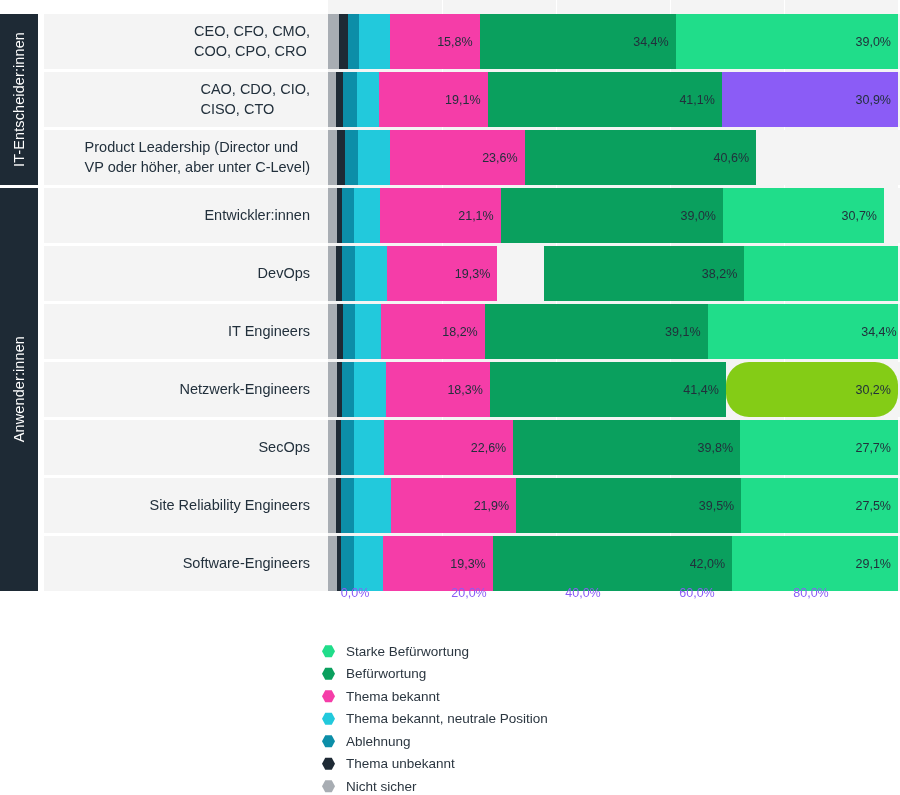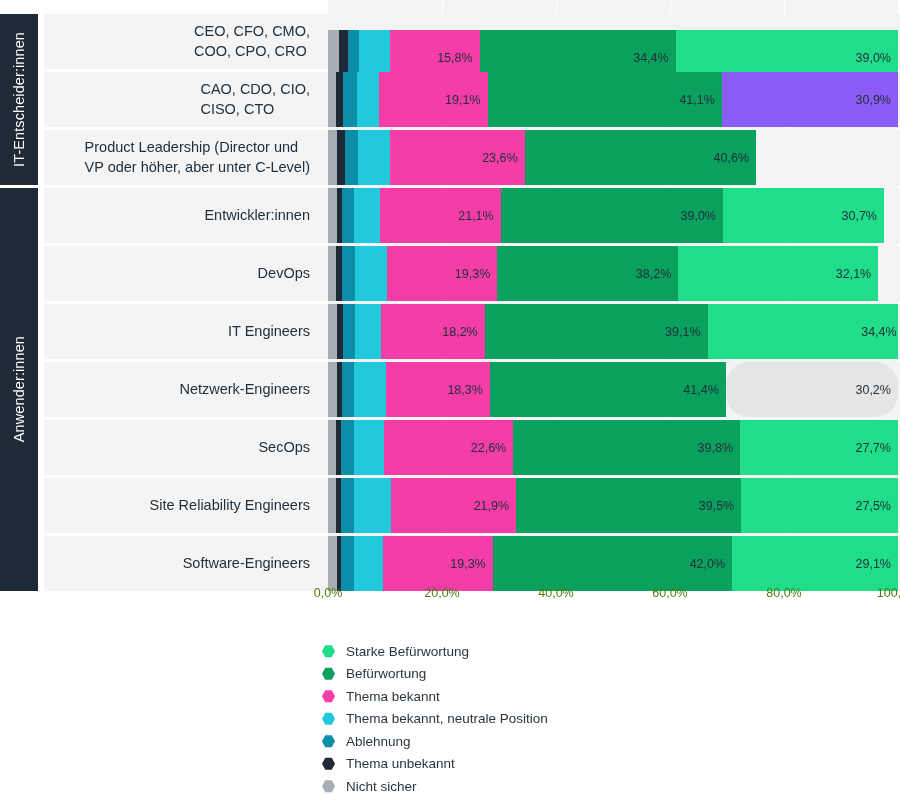--- a/index.html
+++ b/index.html
@@ -113,23 +113,24 @@
     position: absolute;
     left: 328px;
     top: 586px;
     width: 570px;
     height: 26px;
   }
   .tick {
     position: absolute;
     top: 0;
     font-size: 12.5px;
-    color: #4d7c0f;
+    color: #8b5cf6;
     transform: translateX(-50%);
     white-space: nowrap;
+    margin-left: 27px;
   }
 
   
   .legend {
     position: absolute;
     left: 322px;
     top: 640px;
     width: 400px;
   }
   .legend-item {
@@ -168,21 +169,21 @@
           <span>IT-Entscheider:innen</span>
         </div>
         <div class="group-rail" style="top: 188px; height: 403px;">
           <span>Anwender:innen</span>
         </div>
       </div>
     <div id="rows">
         <div class="row" style="top: 14px;">
           <div class="row-label">CEO, CFO, CMO,<br>COO, CPO, CRO</div>
         </div>
-        <div class="bar" style="top: 30px;">
+        <div class="bar" style="top: 14px;">
           <div class="seg" style="width: 10.83px; background: rgb(168, 173, 179);"></div>
           <div class="seg" style="width: 9.12px; background: rgb(30, 42, 53);"></div>
           <div class="seg" style="width: 10.83px; background: rgb(12, 142, 168);"></div>
           <div class="seg" style="width: 30.78px; background: rgb(34, 201, 220);"></div>
           <div class="seg" style="width: 90.06px; background: rgb(245, 61, 168);">
             <span class="val">15,8%</span>
           </div>
           <div class="seg" style="width: 196.08px; background: rgb(10, 160, 94);">
             <span class="val">34,4%</span>
           </div>
@@ -245,21 +246,21 @@
           <div class="row-label">DevOps</div>
         </div>
         <div class="bar" style="top: 246px;">
           <div class="seg" style="width: 7.98px; background: rgb(168, 173, 179);"></div>
           <div class="seg" style="width: 5.7px; background: rgb(30, 42, 53);"></div>
           <div class="seg" style="width: 13.11px; background: rgb(12, 142, 168);"></div>
           <div class="seg" style="width: 32.49px; background: rgb(34, 201, 220);"></div>
           <div class="seg" style="width: 110.01px; background: rgb(245, 61, 168);">
             <span class="val">19,3%</span>
           </div>
-          <div class="seg" style="width: 181px; background: rgb(10, 160, 94);">
+          <div class="seg" style="width: 200px; background: rgb(10, 160, 94); margin-left: 47px;">
             <span class="val">38,2%</span>
           </div>
           <div class="seg" style="width: 182.97px; background: rgb(32, 221, 138); padding-left: 17px;">
             <span class="val">32,1%</span>
           </div>
         </div>
         <div class="row" style="top: 304px;">
           <div class="row-label">IT Engineers</div>
         </div>
         <div class="bar" style="top: 304px;">
@@ -284,21 +285,21 @@
           <div class="seg" style="width: 8.55px; background: rgb(168, 173, 179);"></div>
           <div class="seg" style="width: 5.13px; background: rgb(30, 42, 53);"></div>
           <div class="seg" style="width: 11.97px; background: rgb(12, 142, 168);"></div>
           <div class="seg" style="width: 31.92px; background: rgb(34, 201, 220);"></div>
           <div class="seg" style="width: 104.31px; background: rgb(245, 61, 168);">
             <span class="val">18,3%</span>
           </div>
           <div class="seg" style="width: 235.98px; background: rgb(10, 160, 94);">
             <span class="val">41,4%</span>
           </div>
-          <div class="seg" style="width: 172.14px; background: #e5e5e5; border-radius: 23px;">
+          <div class="seg" style="width: 172.14px; background: #84cc16; border-radius: 23px;">
             <span class="val">30,2%</span>
           </div>
         </div>
         <div class="row" style="top: 420px;">
           <div class="row-label">SecOps</div>
         </div>
         <div class="bar" style="top: 420px;">
           <div class="seg" style="width: 7.98px; background: rgb(168, 173, 179);"></div>
           <div class="seg" style="width: 4.56px; background: rgb(30, 42, 53);"></div>
           <div class="seg" style="width: 13.11px; background: rgb(12, 142, 168);"></div>

